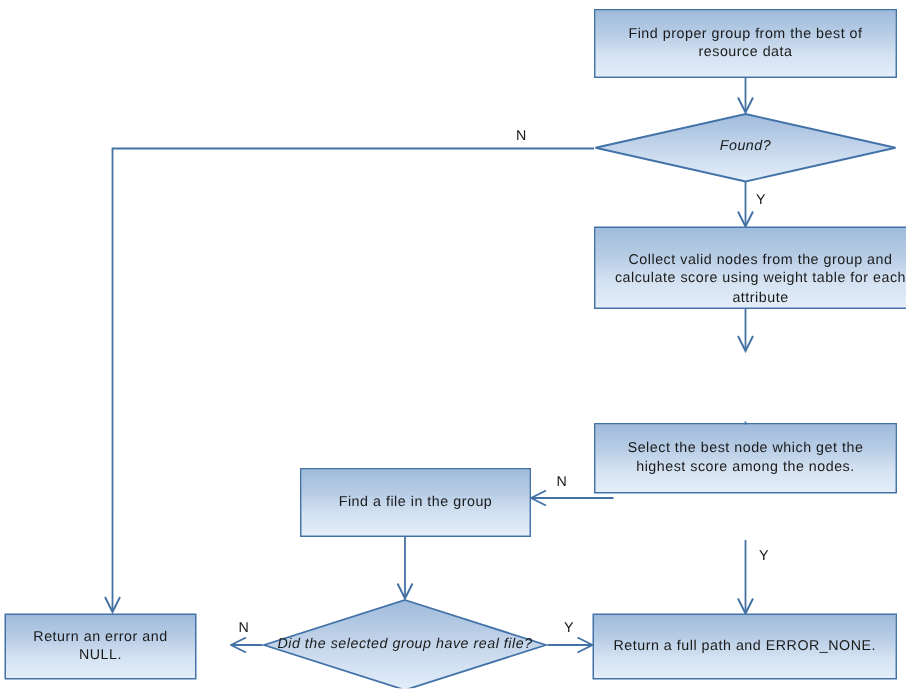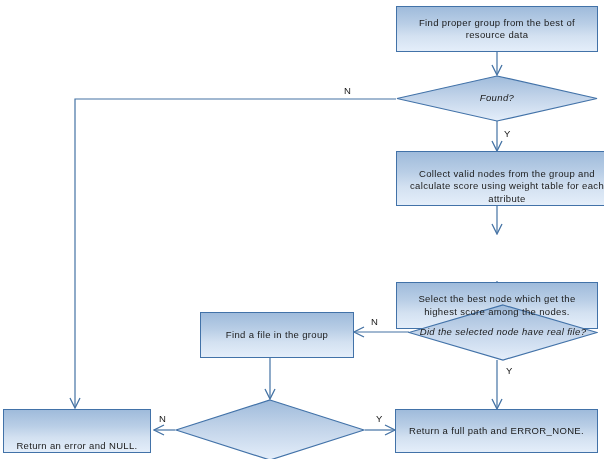--- a/index.html
+++ b/index.html
@@ -123,52 +123,40 @@
   </div>
 
   <div class="node proc" style="left:396px; top:151px; width:222px; height:55px;align-items:flex-end;">
     <span class="label">Collect valid nodes from the group and calculate score using weight table for each attribute</span>
   </div>
 
   <div class="node proc" style="left:396px; top:234px; width:202px; height:47px;margin-top:48px;">
     <span class="label">Select the best node which get the highest score among the nodes.</span>
   </div>
 
-  <div class="node diamond" style="left:408px; top:304px; width:190px; height:57px;">
-    <svg class="dshape" viewBox="0 0 190 57" preserveAspectRatio="none">
-      <defs>
-        <linearGradient id="g2" x1="0" y1="0" x2="0" y2="1">
-          <stop offset="0%" stop-color="#9fbbdb"></stop>
-          <stop offset="45%" stop-color="#c1d3e9"></stop>
-          <stop offset="100%" stop-color="#e4eefa"></stop>
-        </linearGradient>
-      </defs>
-      <polygon points="95,1 189,28.5 95,56 1,28.5" fill="url(#g2)" stroke="#4272a8" stroke-width="1.2"></polygon>
-    </svg>
-    <span class="label">Did the selected node have real file?</span>
-  </div>
 
   <div class="node proc" style="left:200px; top:312px; width:154px; height:46px;">
     <span class="label">Find a file in the group</span>
   </div>
 
   <div class="node diamond" style="left:175px; top:399px; width:190px; height:62px;">
     <svg class="dshape" viewBox="0 0 190 62" preserveAspectRatio="none">
       <defs>
         <linearGradient id="g3" x1="0" y1="0" x2="0" y2="1">
           <stop offset="0%" stop-color="#9fbbdb"></stop>
           <stop offset="45%" stop-color="#c1d3e9"></stop>
           <stop offset="100%" stop-color="#e4eefa"></stop>
         </linearGradient>
       </defs>
       <polygon points="95,1 189,31 95,61 1,31" fill="url(#g3)" stroke="#4272a8" stroke-width="1.2"></polygon>
     </svg>
+    <span class="label">Did the selected group have real file?</span>
   </div>
 
-  <div class="node proc" style="left:3px; top:409px; width:148px; height:44px;align-items:flex-end;">
+  <div class="node proc" style="left:3px; top:409px; width:128px; height:44px;">
     <span class="label">Return an error and NULL.</span>
   </div>
 
   <div class="node proc" style="left:395px; top:409px; width:203px; height:44px;">
     <span class="label">Return a full path and ERROR_NONE.</span>
   </div>
 
   <span class="edge-label" style="left:344px; top:85px;">N</span>
   <span class="edge-label" style="left:504px; top:128px;">Y</span>
   <span class="edge-label" style="left:371px; top:316px;">N</span>

